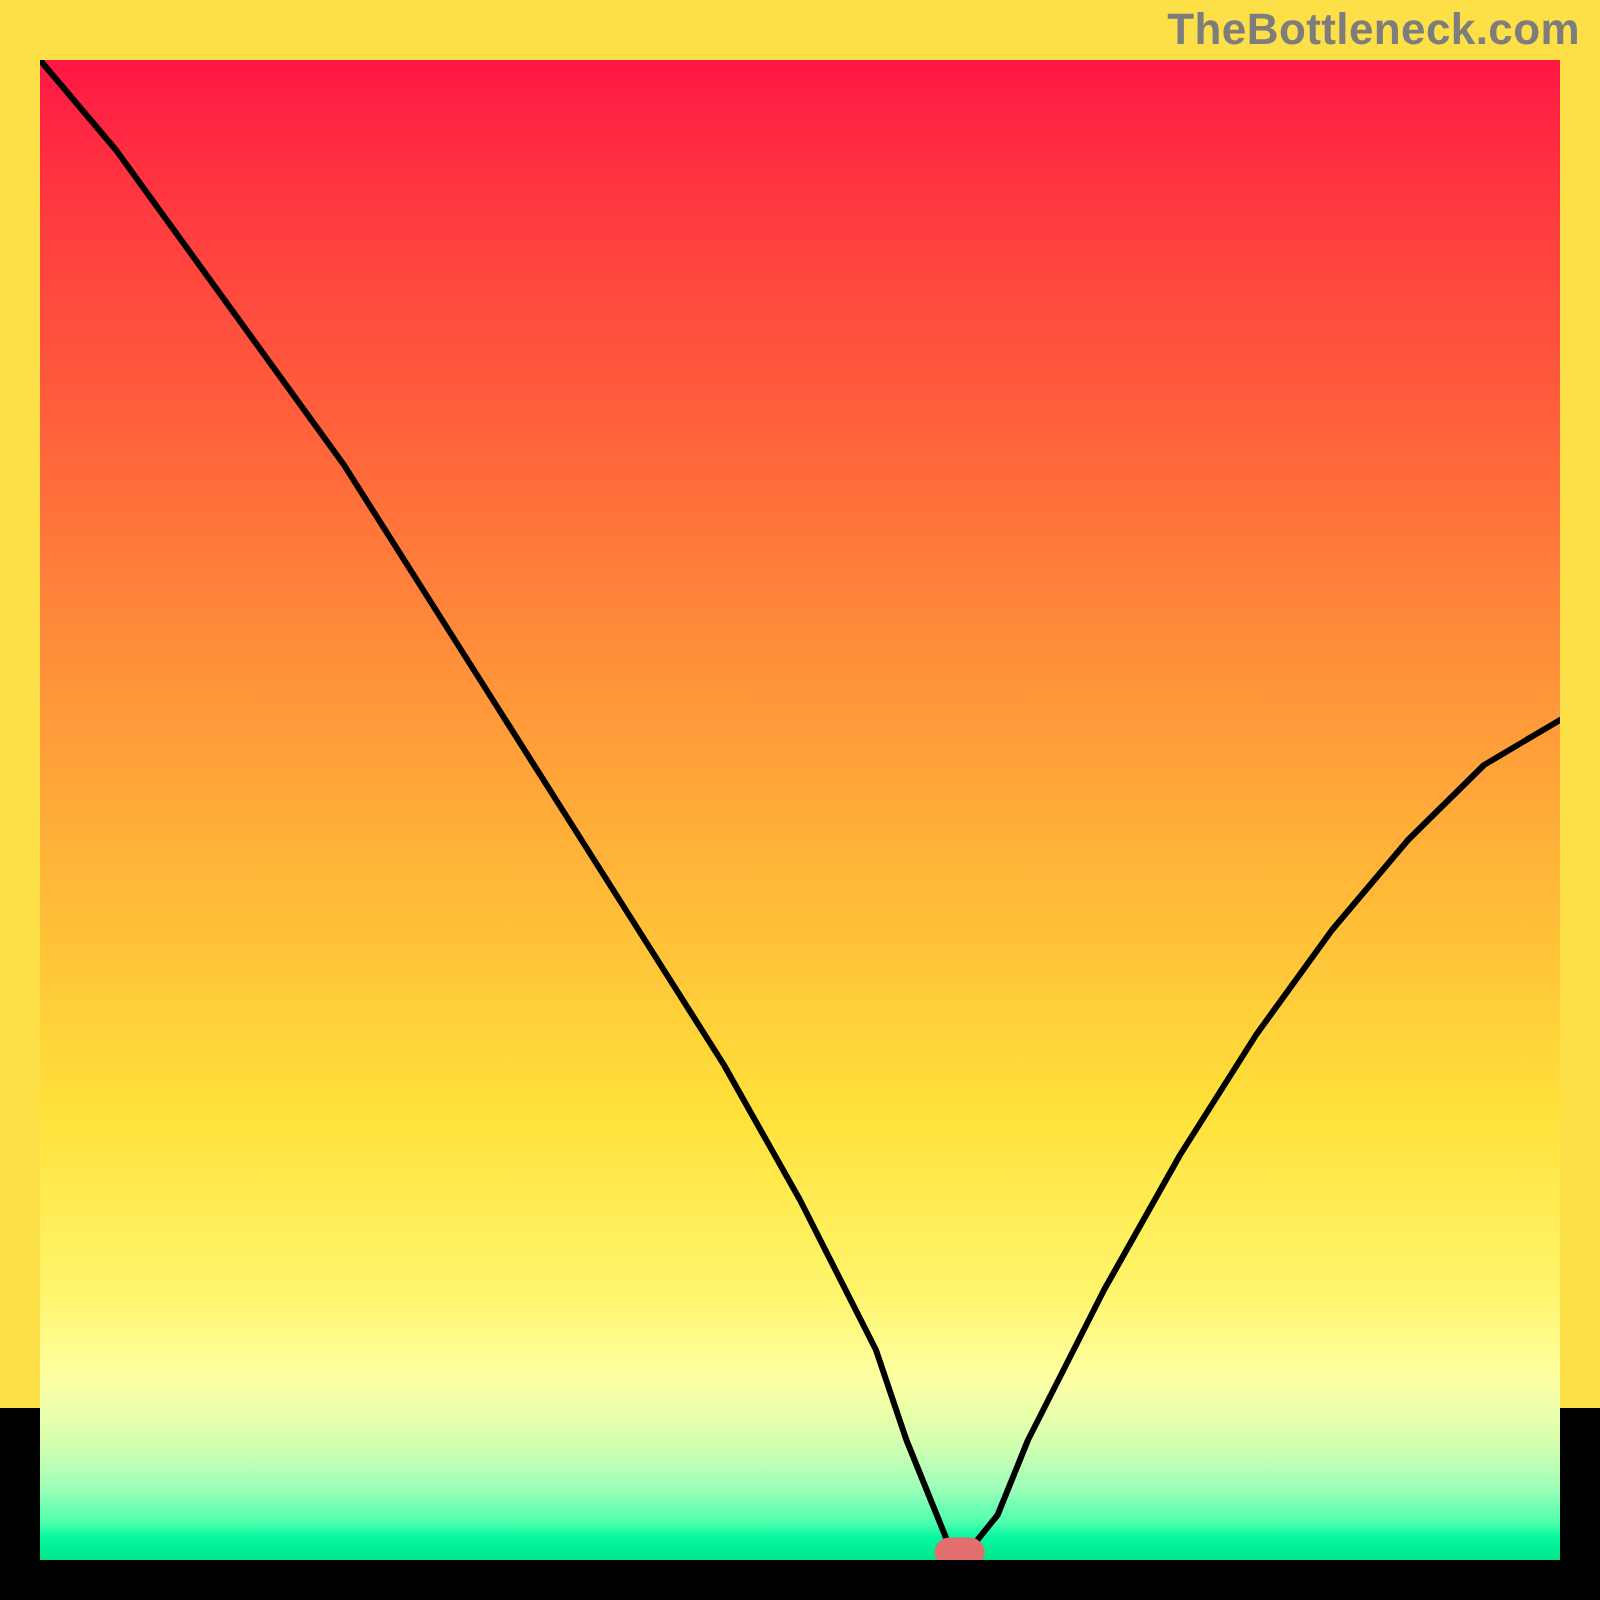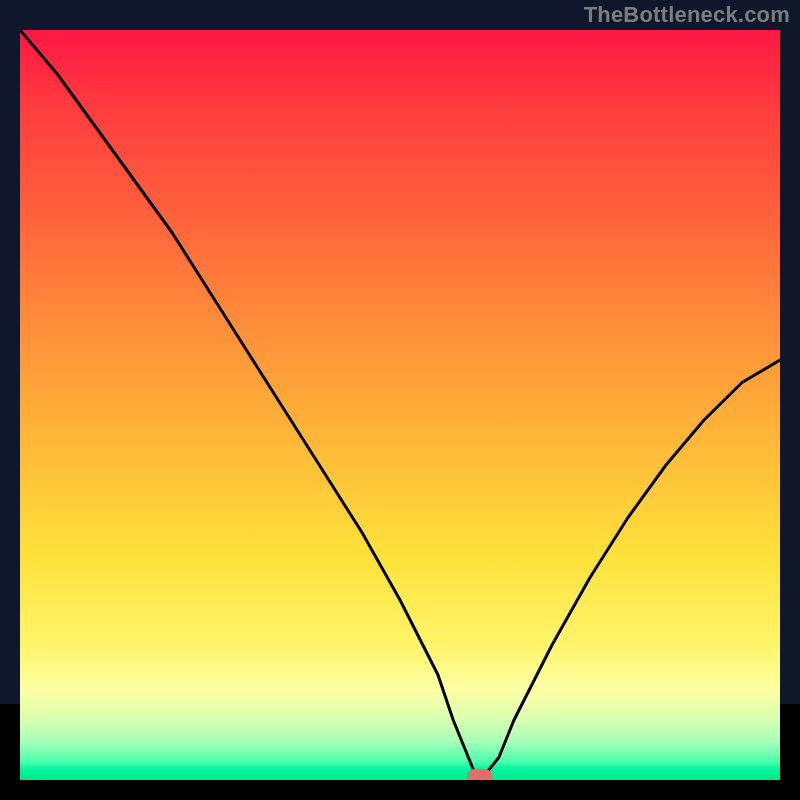--- a/index.html
+++ b/index.html
@@ -7,21 +7,21 @@
     padding: 0;
     width: 800px;
     height: 800px;
     background: #000;
     overflow: hidden;
   }
   .frame {
     position: relative;
     width: 800px;
     height: 704px;
-    background: #0f172a;
+    background: #fde047;
   }
   .watermark {
     position: absolute;
     top: 2px;
     right: 10px;
     font-family: Arial, Helvetica, sans-serif;
     font-size: 22px;
     font-weight: 600;
     color: #7d7d7d;
     letter-spacing: 0.2px;

